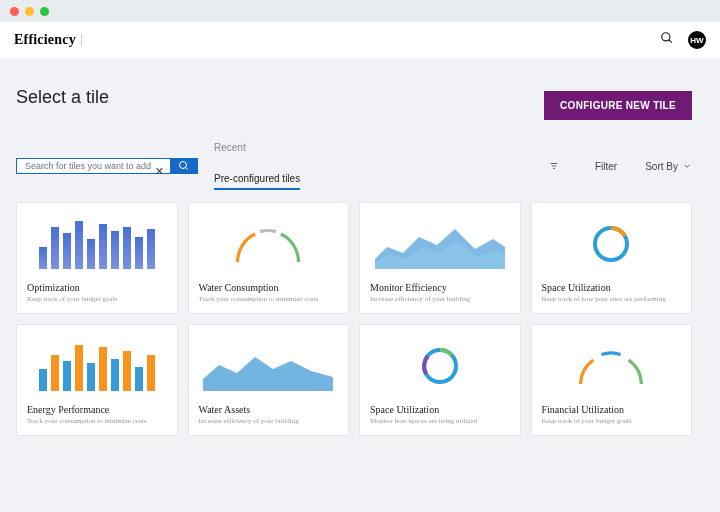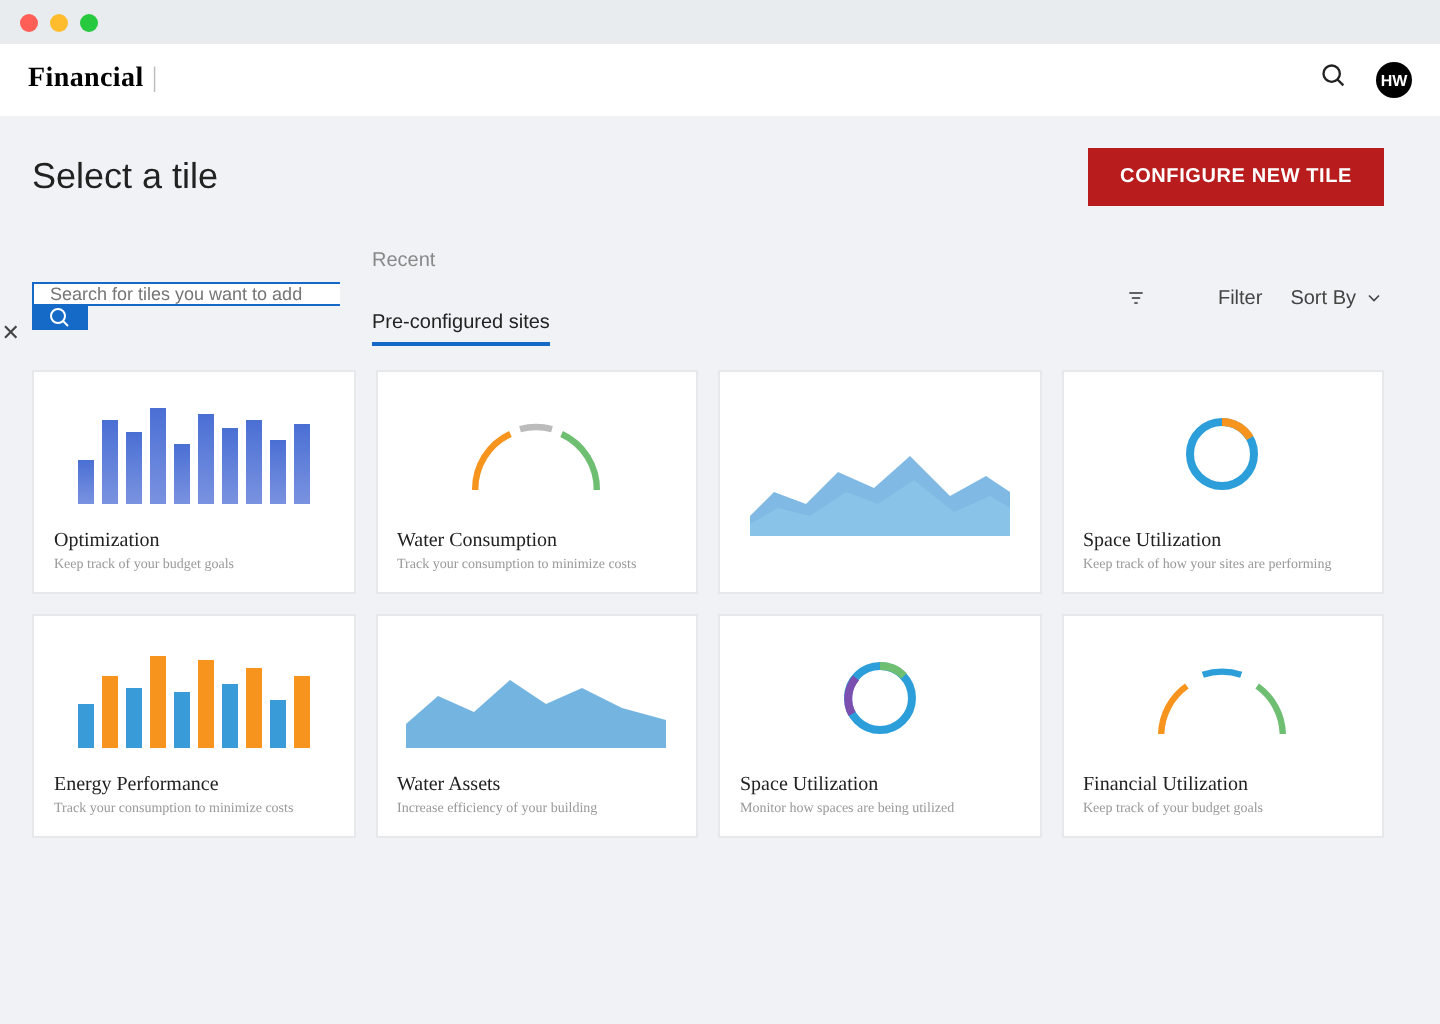--- a/index.html
+++ b/index.html
@@ -9,34 +9,34 @@
   .tl.r { background: #ff5f56; } .tl.y { background: #ffbd2e; } .tl.g { background: #27c93f; }
   .topbar { height: 36px; background: #fff; display: flex; align-items: center; padding: 0 14px; justify-content: space-between; }
   .brand { font-family: Georgia, serif; font-weight: 700; font-size: 14px; letter-spacing: .2px; }
   .brand .pipe { color: #bbb; margin-left: 4px; font-weight: 400; }
   .top-r { display: flex; align-items: center; gap: 14px; }
   .search-ic svg { width: 14px; height: 14px; stroke: #222; }
   .avatar { width: 18px; height: 18px; border-radius: 50%; background: #000; color: #fff; font-size: 8px; font-weight: 700; display: flex; align-items: center; justify-content: center; }
   .content { padding: 16px 28px 8px 16px; }
   .hdr { display: flex; justify-content: space-between; align-items: center; margin-bottom: 22px; }
   .hdr h1 { font-size: 18px; font-weight: 400; color: #222; }
-  .cta { background: #b91c1c; color: #fff; border: none; font-size: 10px; font-weight: 600; letter-spacing: .3px; padding: 9px 16px; cursor: pointer; }
+  .cta { background: #701a75; color: #fff; border: none; font-size: 10px; font-weight: 600; letter-spacing: .3px; padding: 9px 16px; cursor: pointer; margin-top: 17px; }
   .toolbar { display: flex; align-items: center; margin-bottom: 12px; }
-  .search-wrap { display: flex; height: 16px; flex-direction: column; }
+  .search-wrap { display: flex; height: 16px; }
   .search-in { width: 154px; border: 1px solid #1569c7; border-right: none; font-size: 9px; padding: 0 18px 0 8px; outline: none; color: #333; }
   .clear-x { position: relative; width: 0; }
   .clear-x span { position: absolute; right: 6px; top: 7px; font-size: 11px; color: #444; cursor: pointer; }
   .search-btn { width: 28px; background: #1569c7; display: flex; align-items: center; justify-content: center; cursor: pointer; }
   .search-btn svg { width: 12px; height: 12px; stroke: #fff; }
   .tabs { display: flex; gap: 16px; margin-left: 16px; font-size: 10px; flex-direction: column; }
   .tab { color: #888; cursor: pointer; padding-bottom: 4px; }
   .tab.active { color: #222; border-bottom: 2px solid #1569c7; }
   .spacer { flex: 1; }
   .filter, .sort { font-size: 10px; color: #444; display: flex; align-items: center; gap: 4px; cursor: pointer; }
-  .filter { margin-right: 14px; gap: 36px; }
+  .filter { margin-right: 28px; gap: 36px; }
   .sort svg, .filter svg { width: 10px; height: 10px; }
   .grid { display: grid; grid-template-columns: repeat(4, 1fr); gap: 10px; }
   .card { background: #fff; border: 1px solid #e6e8eb; height: 112px; display: flex; flex-direction: column; }
   .viz { flex: 1; padding: 8px 10px 4px 10px; display: flex; align-items: center; justify-content: center; }
   .meta { padding: 0 10px 10px 10px; font-family: Liberation Serif, serif; }
   .ctitle { font-size: 10px; color: #222; margin-bottom: 2px; }
   .csub { font-size: 7px; color: #999; line-height: 1.2; }
   
   .bars { display: flex; align-items: flex-end; gap: 4px; height: 50px; }
   .bars .b { width: 8px; }
@@ -52,21 +52,21 @@
 </head>
 <body>
 
 <div class="window-chrome">
   <div class="tl r"></div>
   <div class="tl y"></div>
   <div class="tl g"></div>
 </div>
 
 <div class="topbar">
-  <div class="brand"><span>Financial</span><span class="pipe">|</span></div>
+  <div class="brand"><span>Efficiency</span><span class="pipe">|</span></div>
   <div class="top-r">
     <span class="search-ic">
       <svg viewBox="0 0 24 24" fill="none" stroke-width="2">
           <circle cx="10" cy="10" r="7"></circle>
           <line x1="20" y1="20" x2="15" y2="15"></line>
         </svg>
     </span>
     <div class="avatar">
         <span>HW</span>
       </div>
@@ -87,21 +87,21 @@
         </div>
       <div class="search-btn">
         <svg viewBox="0 0 24 24" fill="none" stroke-width="2">
             <circle cx="10" cy="10" r="7"></circle>
             <line x1="20" y1="20" x2="15" y2="15"></line>
           </svg>
       </div>
     </div>
     <div class="tabs">
       <div class="tab">Recent</div>
-      <div class="tab active">Pre-configured sites</div>
+      <div class="tab active">Pre-configured tiles</div>
     </div>
     <div class="spacer"></div>
     <div class="filter">
       <svg viewBox="0 0 24 24">
           <line x1="4" y1="6" x2="20" y2="6" stroke="#444" stroke-width="2"></line>
           <line x1="7" y1="12" x2="17" y2="12" stroke="#444" stroke-width="2"></line>
           <line x1="10" y1="18" x2="14" y2="18" stroke="#444" stroke-width="2"></line>
         </svg>
       <span>Filter</span>
     </div>
@@ -150,20 +150,24 @@
         </div>
     </div>
 
     <div class="card">
       <div class="viz">
           <svg class="area" viewBox="0 0 130 50">
         <path d="M0 40 L12 28 L28 34 L44 18 L62 26 L80 10 L100 30 L118 20 L130 28 L130 50 L0 50 Z" fill="#4a9bd9" opacity=".7"></path>
         <path d="M0 44 L14 36 L30 40 L48 28 L64 34 L82 22 L102 38 L120 30 L130 36 L130 50 L0 50 Z" fill="#8cc5e8" opacity=".8"></path>
       </svg>
         </div>
+      <div class="meta">
+          <div class="ctitle">Monitor Efficiency</div>
+          <div class="csub">Increase efficiency of your building</div>
+        </div>
     </div>
 
     <div class="card">
       <div class="viz">
           <svg class="donut" viewBox="0 0 42 42">
         <circle cx="21" cy="21" r="16" fill="none" stroke="#2c9ed9" stroke-width="4"></circle>
         <path d="M21 5 A16 16 0 0 1 35 13" stroke="#f7941e" stroke-width="4" fill="none"></path>
       </svg>
         </div>
       <div class="meta">

